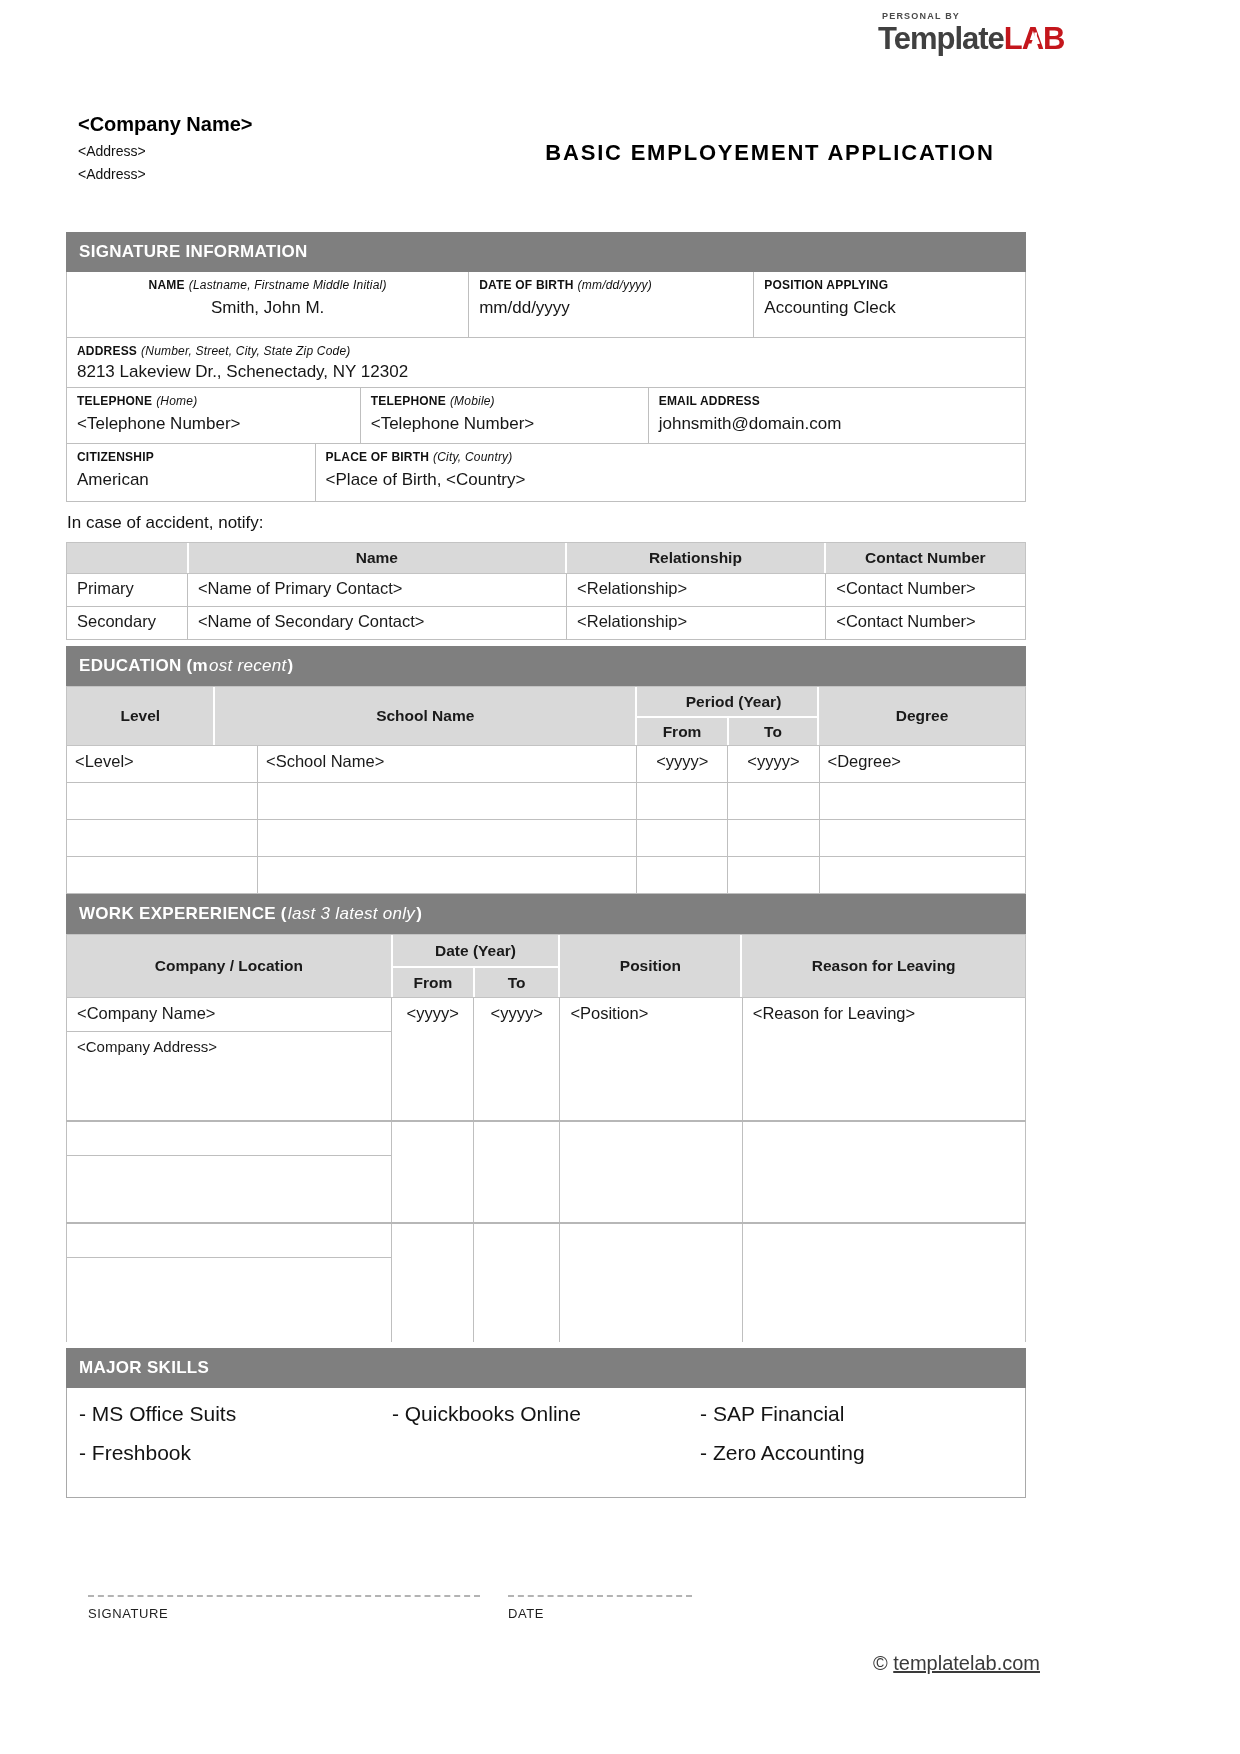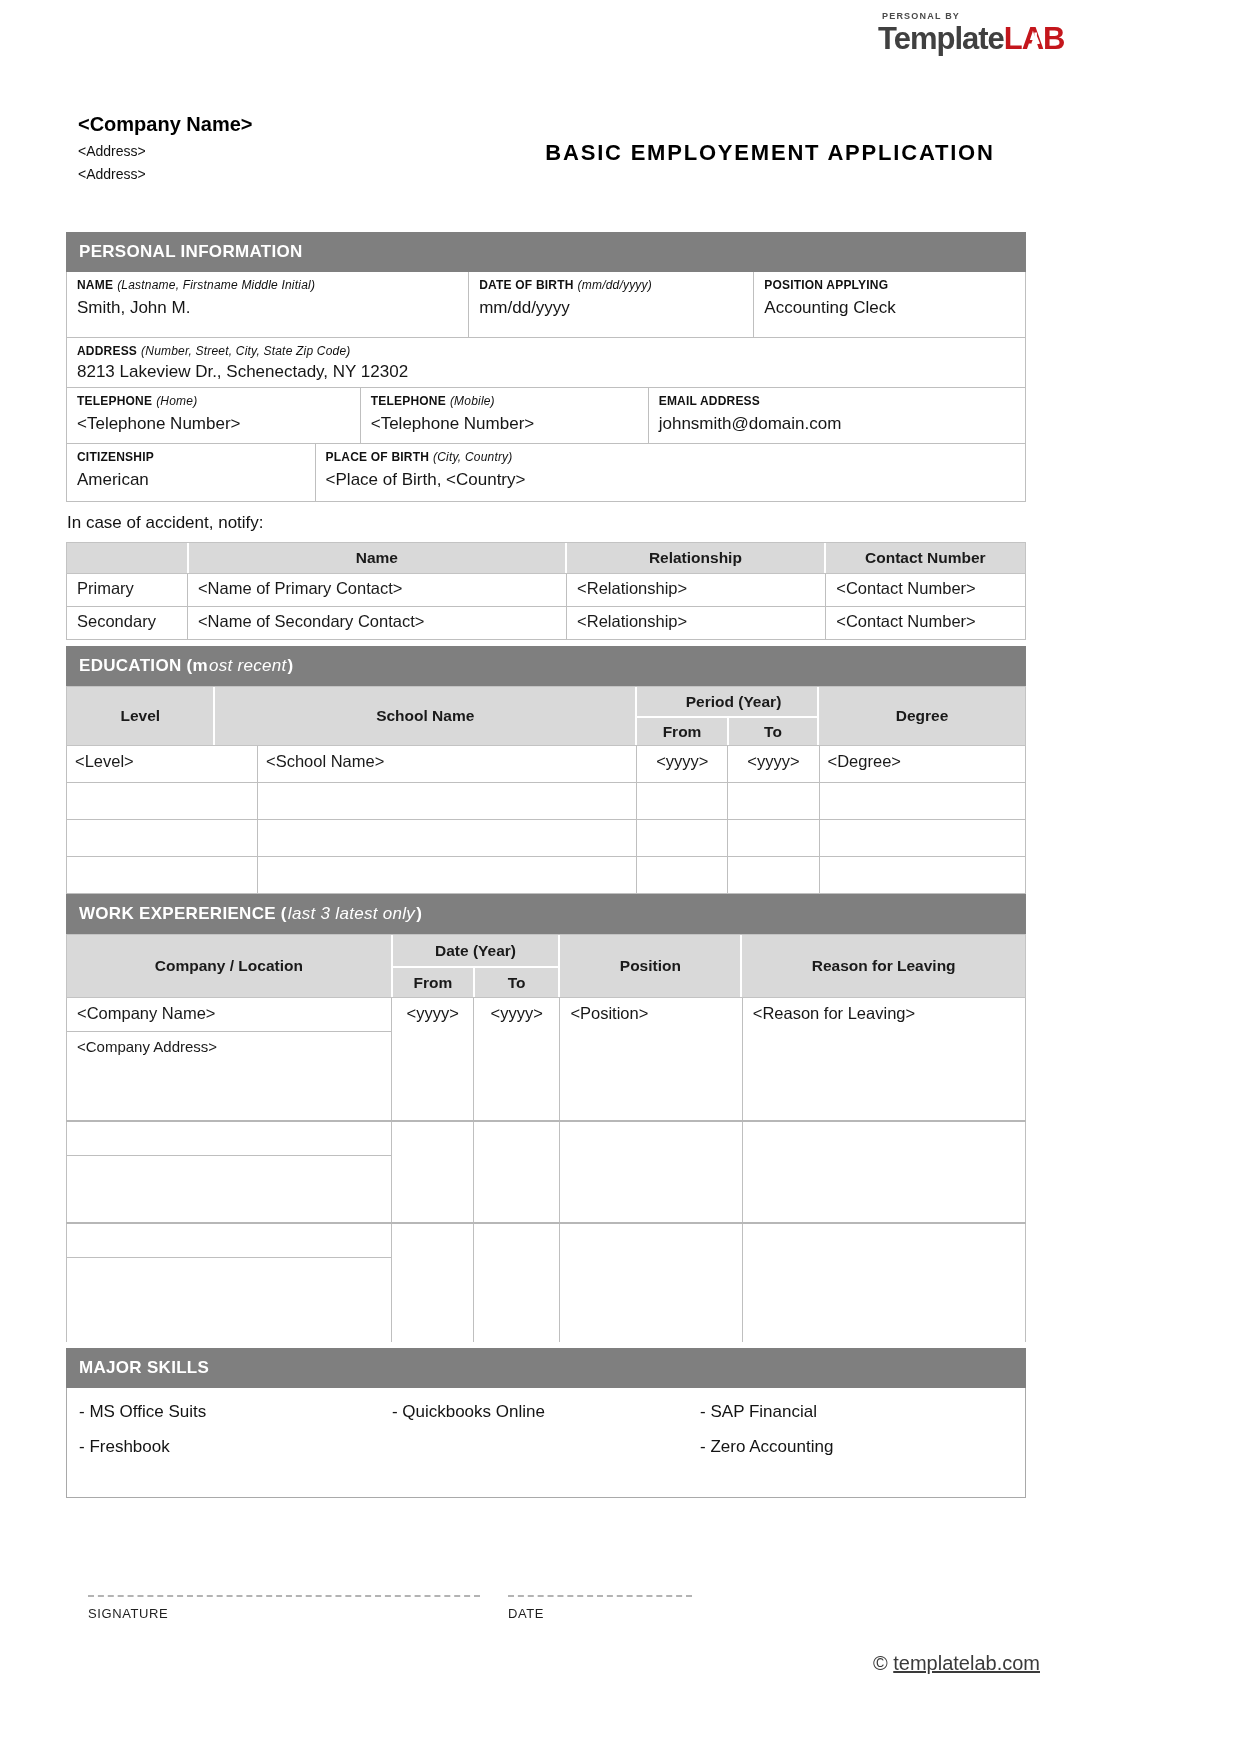--- a/index.html
+++ b/index.html
@@ -36,21 +36,21 @@
   .lbl{font-size:12px;font-weight:bold;color:#111;letter-spacing:.2px;}
   .hint{font-weight:normal;font-style:italic;margin-left:4px;}
   .val{font-size:17px;margin-top:6px;color:#161616;}
 
   .row-name .fcell{height:66px;}
   .row-addr .fcell{height:50px;}
   .row-addr .val{margin-top:4px;}
   .row-tel .fcell{height:56px;}
   .row-pob .fcell{height:58px;}
 
-  .w42{width:42%;} .w297{width:29.7%;} .w283{width:28.3%;}
+  .w42{width:42%;text-align:center;} .w297{width:29.7%;} .w283{width:28.3%;}
   .w307{width:30.7%;} .w30{width:30%;} .w393{width:39.3%;}
   .w74{width:74%;} .w26{width:26%;}
 
   .intro{font-size:17px;margin:11px 0 9px 1px;color:#141414;}
 
   
   .ghead{display:flex;box-sizing:border-box;border:1px solid #c3c3c3;background:#fff;}
   .gcell{background:#d9d9d9;box-sizing:border-box;display:flex;align-items:center;justify-content:center;
          font-weight:bold;font-size:15.5px;color:#1a1a1a;border-right:2px solid #fff;}
   .gcell:last-child{border-right:none;}
@@ -93,21 +93,21 @@
   .wc-pos{width:19%;} .wc-reason{width:29.5%;}
   .we-1{height:122px;} .we-2{height:100px;} .we-3{height:118px;}
   .wentry:last-child{border-bottom:1px solid #bfbfbf;}
 
   
   .skills-bar{margin-top:6px;}
   .skills-box{box-sizing:border-box;border:1px solid #a9a9a9;border-top:none;height:110px;
               display:flex;padding:14px 12px;}
   .skill-col{display:flex;flex-direction:column;gap:15px;}
   .sk-c1{width:33.5%;} .sk-c2{width:33.5%;} .sk-c3{width:33%;}
-  .skill-item{font-size:17px;color:#141414;}
+  .skill-item{font-size:21px;color:#141414;}
 
   
   .sig-row{display:flex;margin-top:96px;margin-left:22px;gap:28px;}
   .sig-col .line{height:1px;border-bottom:2px dashed #b3b3b3;}
   .line-sig{width:392px;}
   .line-date{width:184px;}
   .sig-lbl{font-size:13px;letter-spacing:.6px;color:#1f1f1f;margin-top:9px;}
 
   
   .footer{position:absolute;top:1652px;right:200px;font-size:20px;color:#3a3a3a;}
@@ -129,21 +129,21 @@
 
   <div class="company">
     <div class="company-name">&lt;Company Name&gt;</div>
     <div class="company-addr">&lt;Address&gt;</div>
     <div class="company-addr">&lt;Address&gt;</div>
   </div>
   <div class="doc-title">BASIC EMPLOYEMENT APPLICATION</div>
 
   <div class="form">
 
-    <div class="bar">PERSONAL INFORMATION</div>
+    <div class="bar">SIGNATURE INFORMATION</div>
 
     <div class="frow row-name">
       <div class="fcell w42">
         <div class="lbl"><span>NAME</span><span class="hint">(Lastname, Firstname Middle Initial)</span></div>
         <div class="val">Smith, John M.</div>
       </div>
       <div class="fcell w297">
         <div class="lbl"><span>DATE OF BIRTH</span><span class="hint">(mm/dd/yyyy)</span></div>
         <div class="val">mm/dd/yyyy</div>
       </div>

